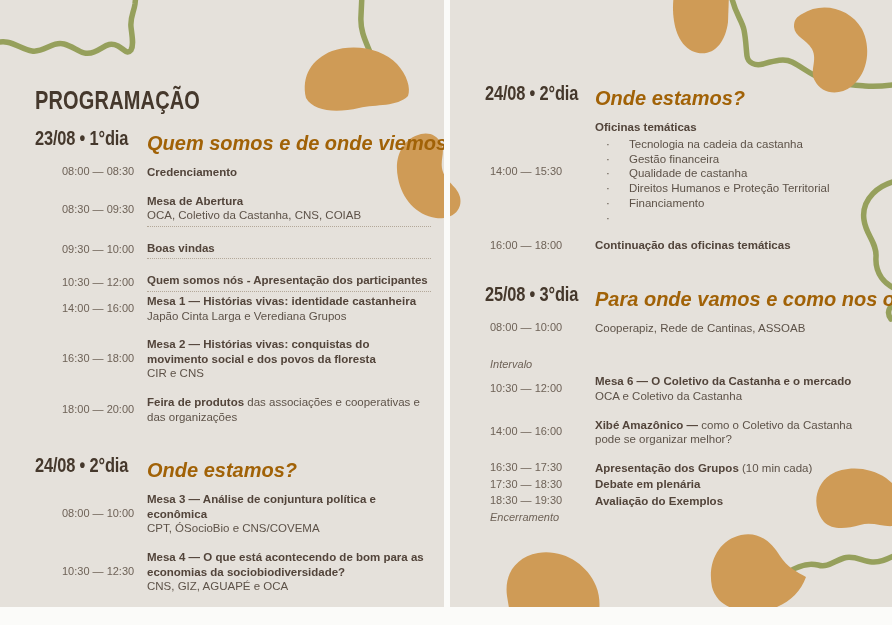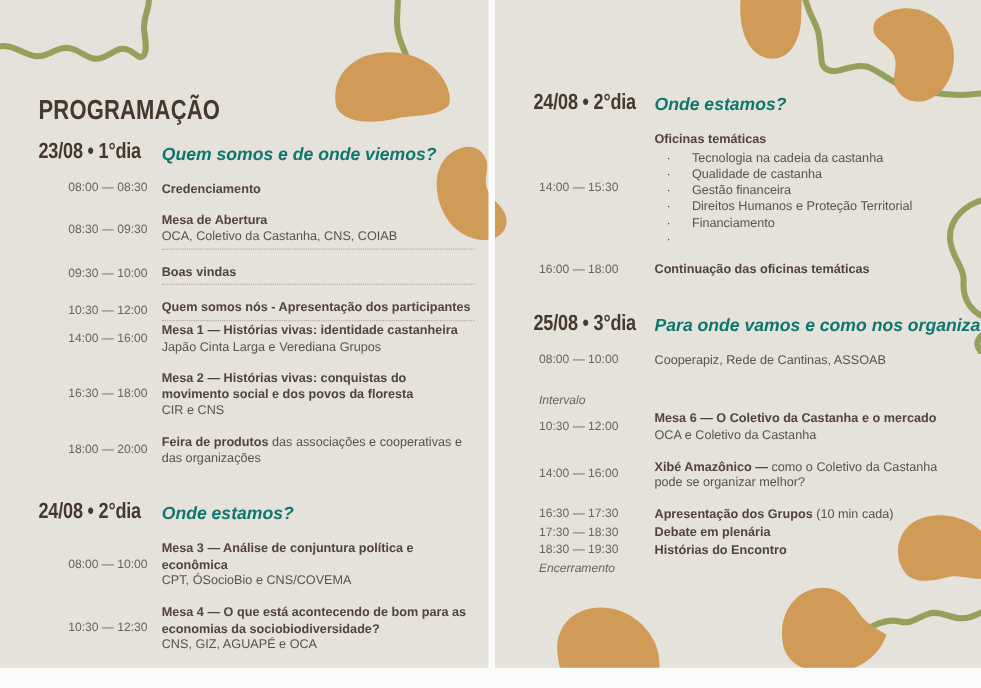--- a/index.html
+++ b/index.html
@@ -22,21 +22,21 @@
   #left-page .content{left:35px;top:86px;width:396px;}
   #right-page .content{left:35px;top:82px;width:392px;}
   .page-title{font-size:25px;font-weight:bold;color:var(--heading-ink);
       letter-spacing:.2px;white-space:nowrap;transform:scaleX(.8);
       transform-origin:left center;margin:0 0 12px 0;}
   .sec-header{position:relative;margin:30px 0 14px 0;height:24px;}
   .sec-header.first{margin-top:0;}
   .day{display:inline-block;font-size:20px;font-weight:bold;color:var(--heading-ink);
       letter-spacing:-.2px;white-space:nowrap;transform:scaleX(.82);transform-origin:left center;}
   .question{position:absolute;left:112px;top:5px;font-style:italic;font-weight:bold;
-      font-size:16px;color:#0f766e;white-space:nowrap;}
+      font-size:20px;color:#a16207;white-space:nowrap;}
   #right-page .question{left:110px;}
   .row{display:flex;margin-top:14px;align-items:center;}
   .row.note{margin-top:23px;}
   .row.tight{margin-top:2px;}
   .time{width:112px;padding-left:27px;flex:none;font-size:11px;color:var(--time-ink);
       line-height:1.27;white-space:nowrap;}
   #right-page .time{width:110px;padding-left:5px;}
   .note-text{font-style:italic;}
   .desc{flex:1;font-size:11.5px;color:var(--body-ink);line-height:1.27;}
   .title .b{font-weight:bold;color:var(--bold-ink);}
@@ -144,22 +144,22 @@
     </svg>
     <div class="content">
       <div id="right-sections">
           <div class="sec-header first"><span class="day">24/08 • 2°dia</span><span class="question">Onde estamos?</span></div>
           <div class="row">
             <div class="time">14:00 — 15:30</div>
             <div class="desc">
               <div class="title"><span class="b">Oficinas temáticas</span></div>
               <ul class="bullets">
                 <li class="bullet">Tecnologia na cadeia da castanha</li>
+                <li class="bullet">Gestão financeira</li>
                 <li class="bullet">Qualidade de castanha</li>
-                <li class="bullet">Gestão financeira</li>
                 <li class="bullet">Direitos Humanos e Proteção Territorial</li>
                 <li class="bullet">Financiamento</li>
                 <li class="bullet"></li>
               </ul>
             </div>
           </div>
           <div class="row">
             <div class="time">16:00 — 18:00</div>
             <div class="desc">
               <div class="title"><span class="b">Continuação das oficinas temáticas</span></div>
@@ -196,21 +196,21 @@
           </div>
           <div class="row tight">
             <div class="time">17:30 — 18:30</div>
             <div class="desc">
               <div class="title"><span class="b">Debate em plenária</span></div>
             </div>
           </div>
           <div class="row tight">
             <div class="time">18:30 — 19:30</div>
             <div class="desc">
-              <div class="title"><span class="b">Histórias do Encontro</span></div>
+              <div class="title"><span class="b">Avaliação do Exemplos</span></div>
             </div>
           </div>
           <div class="row tight note">
             <div class="time note-text">Encerramento</div>
           </div>
         </div>
     </div>
   </div>
 
 </div>

